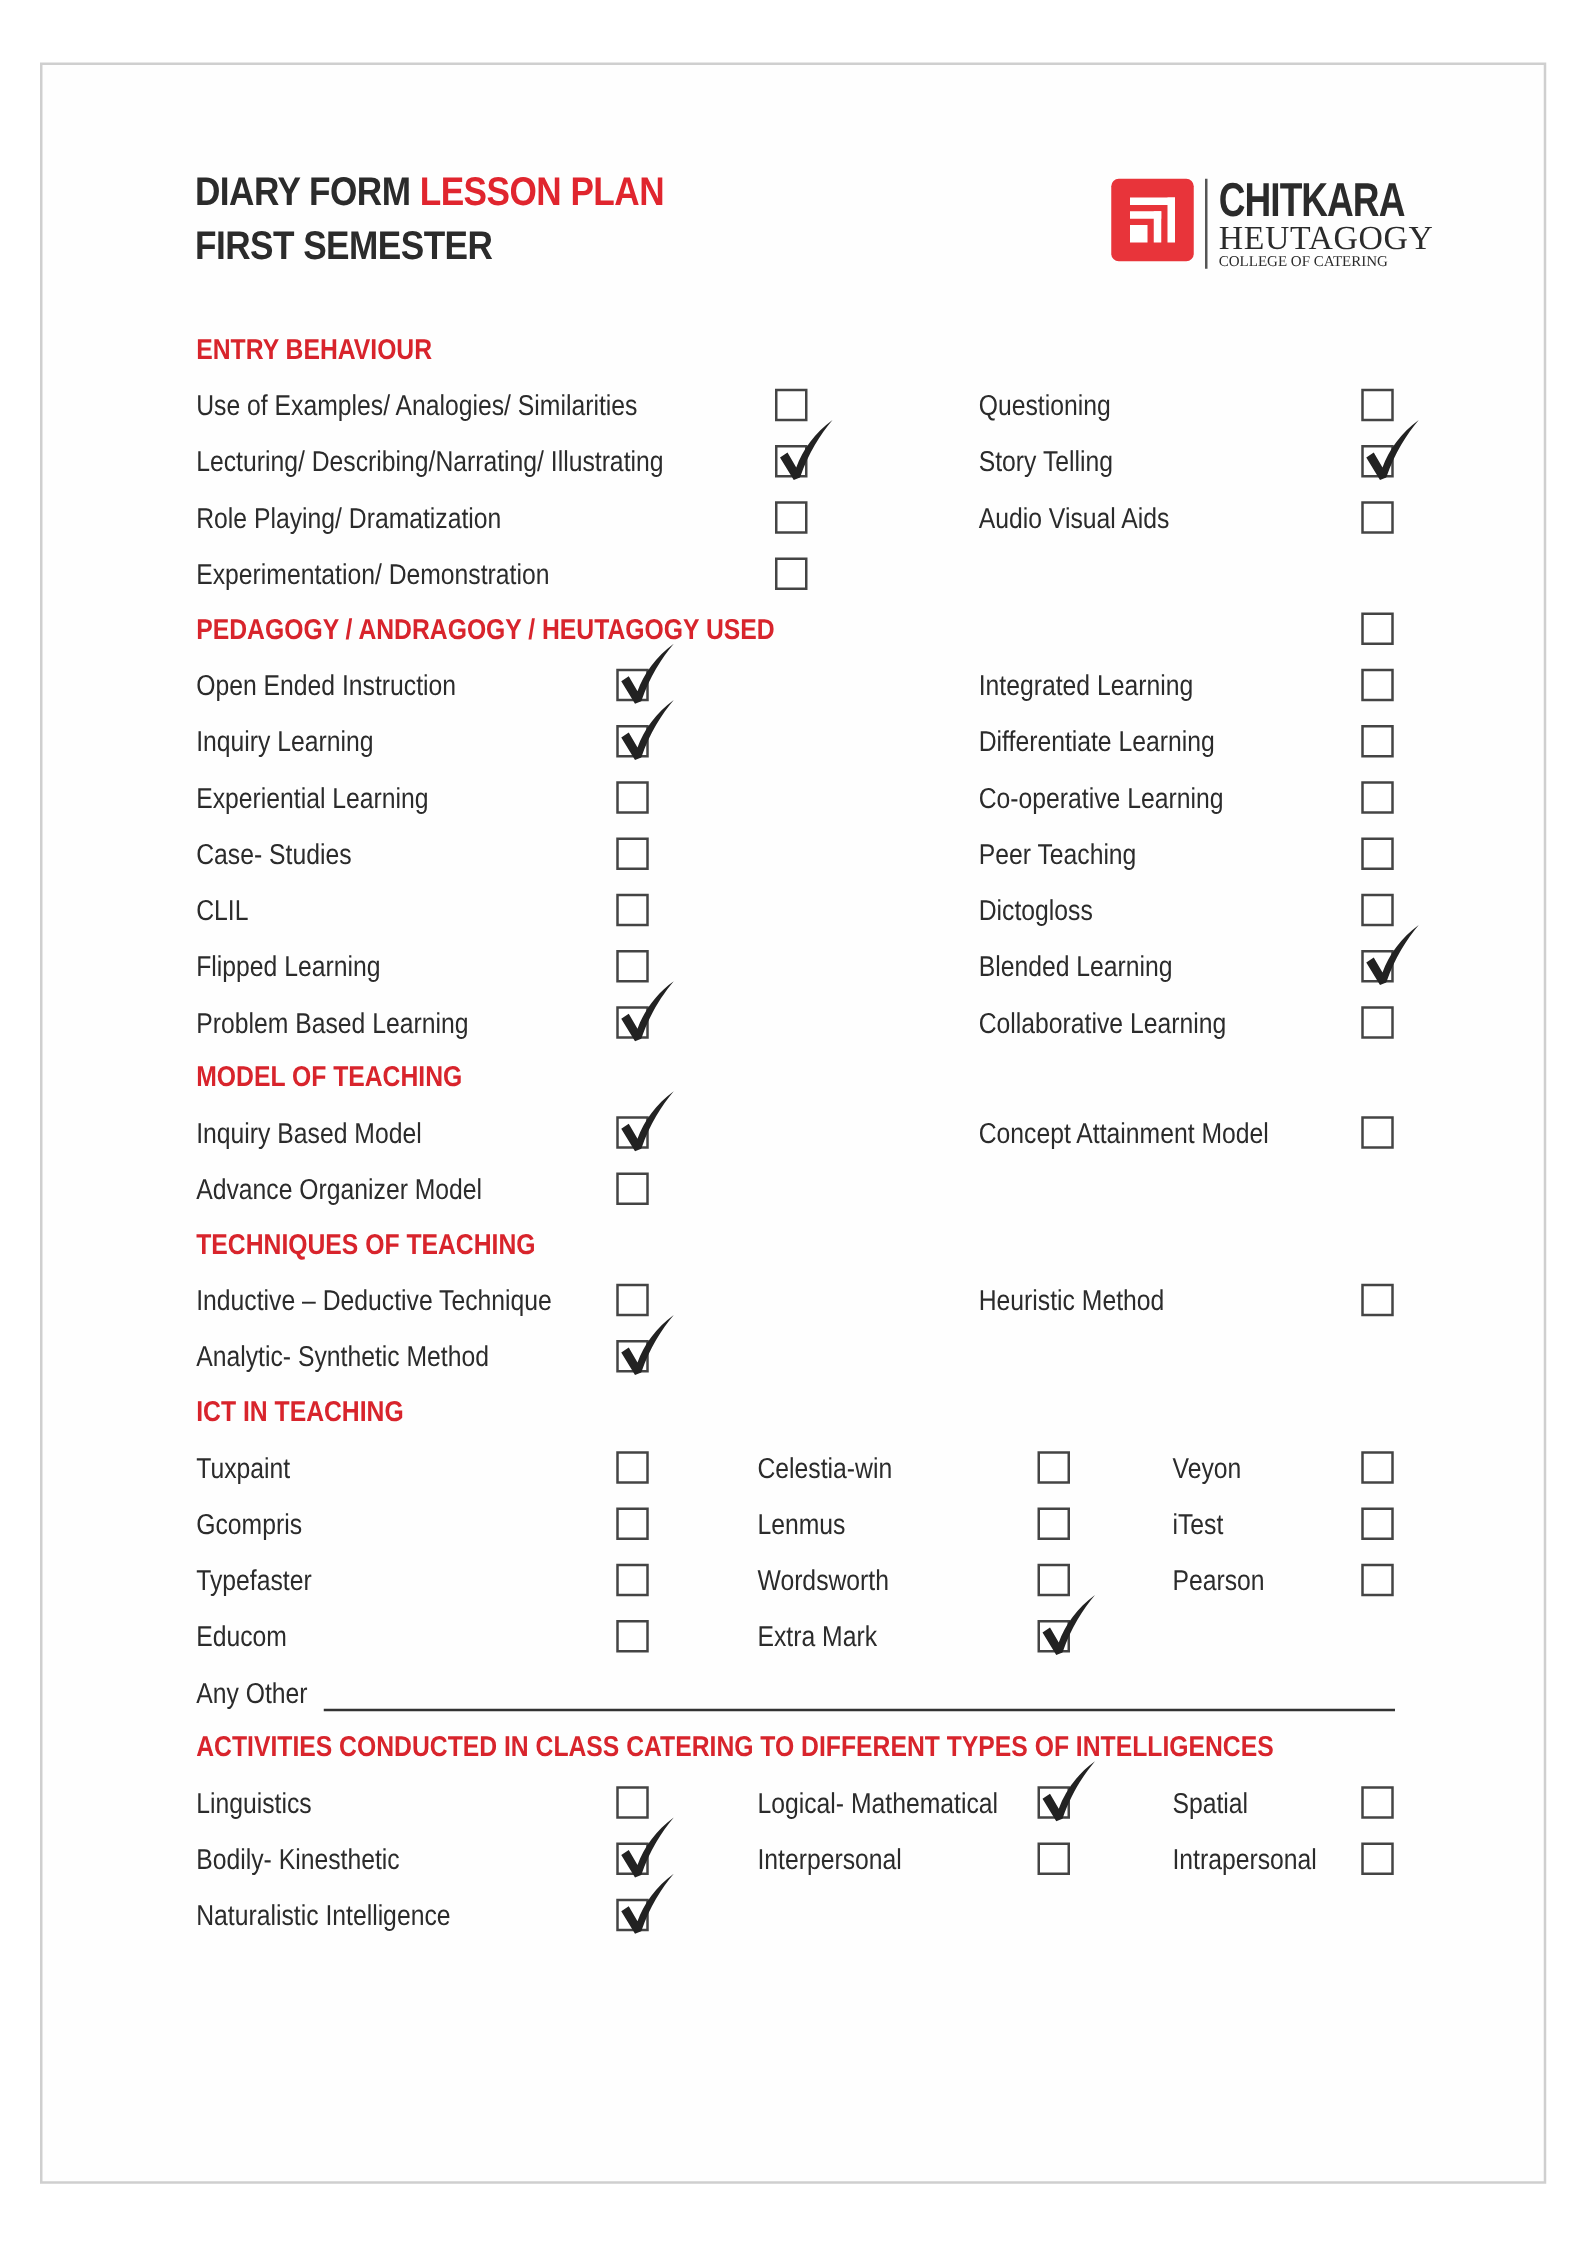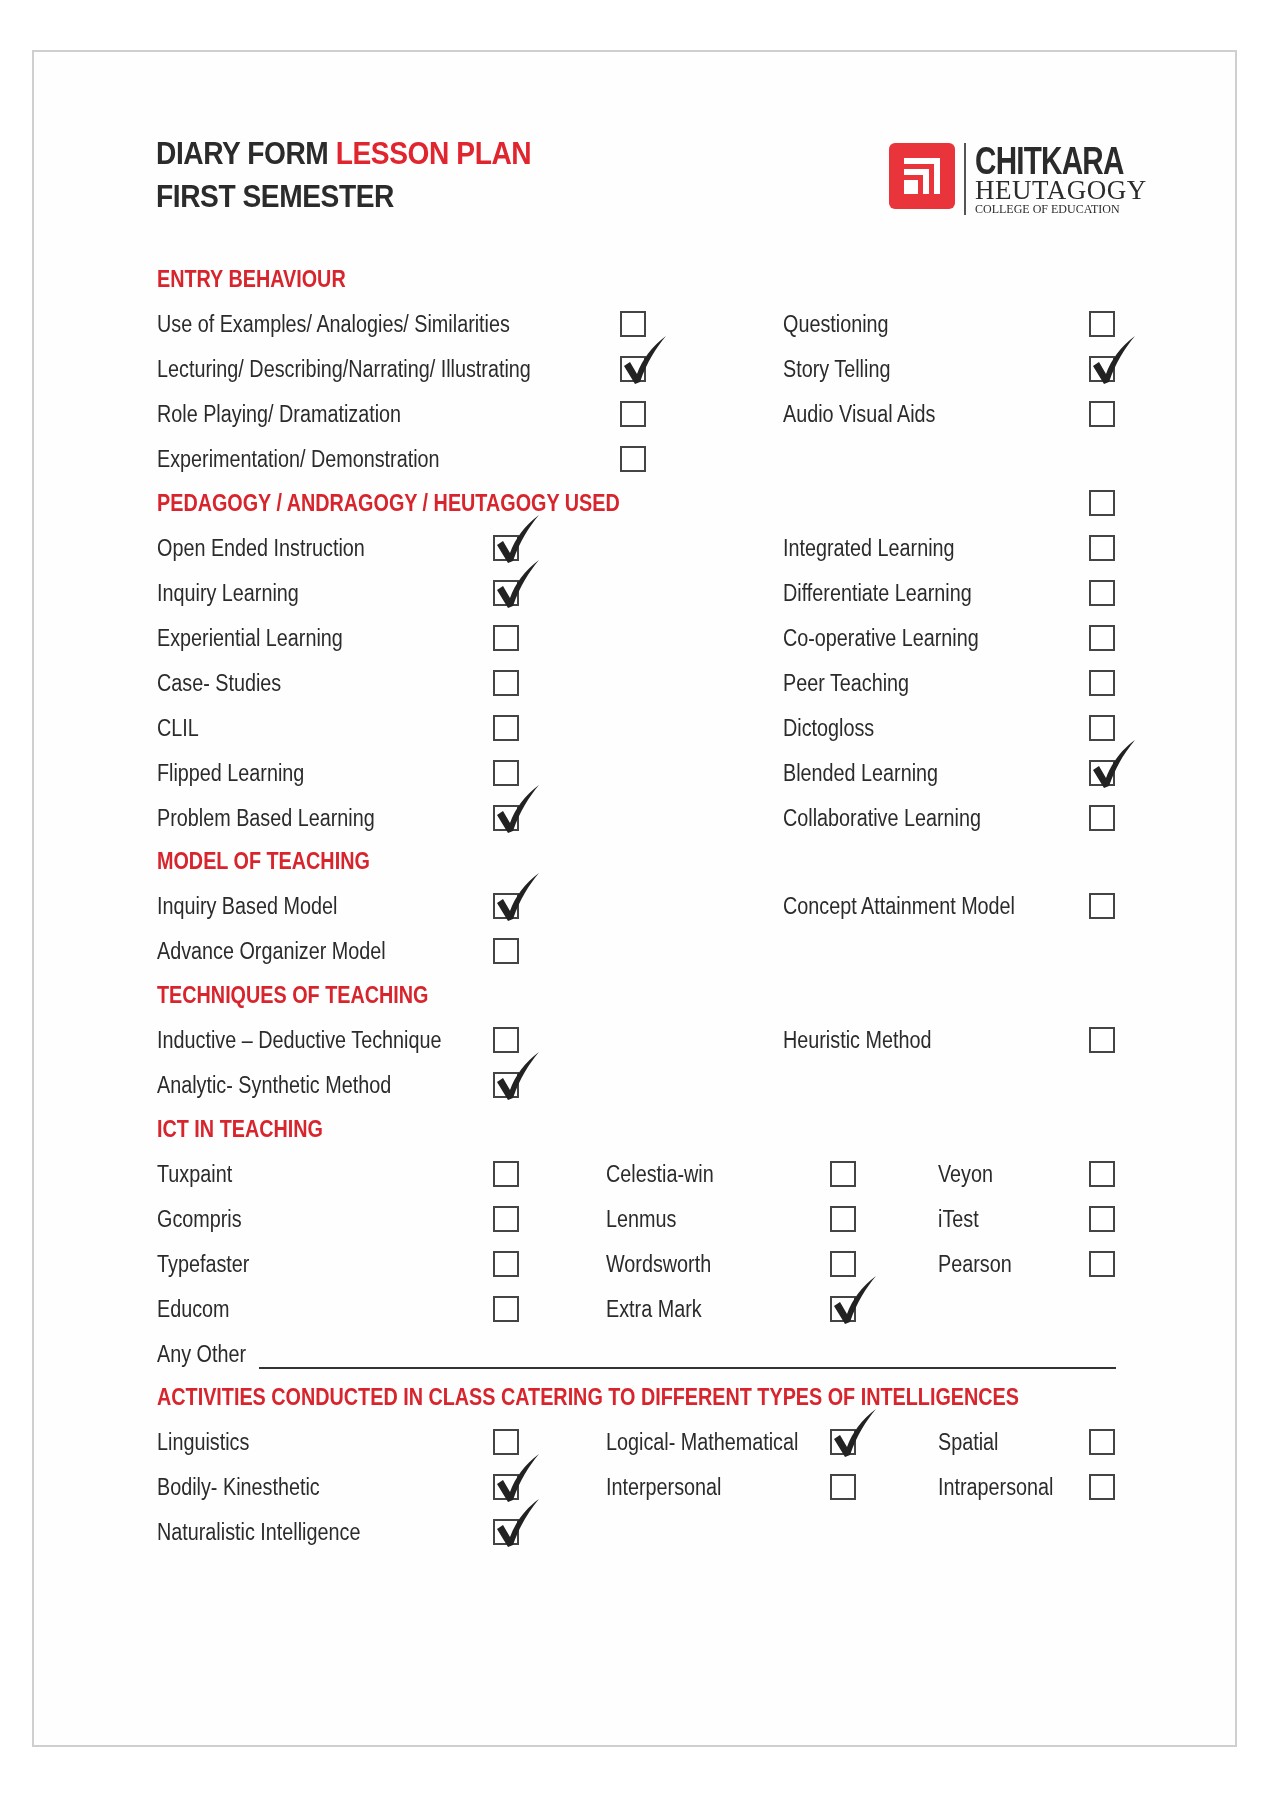--- a/index.html
+++ b/index.html
@@ -35,21 +35,21 @@
     <rect x="15" y="15" width="36" height="6" fill="#fff"></rect>
     <rect x="45" y="15" width="6" height="36" fill="#fff"></rect>
     <rect x="15" y="26" width="25" height="6" fill="#fff"></rect>
     <rect x="34" y="26" width="6" height="25" fill="#fff"></rect>
     <rect x="15" y="37" width="14" height="14" fill="#fff"></rect>
   </svg>
 </div>
 <div class="logo-divider"></div>
 <div class="logo-name">CHITKARA</div>
 <div class="logo-uni">HEUTAGOGY</div>
-<div class="logo-college">COLLEGE OF EDUCATION</div>
+<div class="logo-college">COLLEGE OF CATERING</div>
 
 <div id="form">
     <div class="abs section" style="left: 157px; top: 264px;">ENTRY BEHAVIOUR</div>
     <div class="abs label" style="left: 157px; top: 309px;">Use of Examples/ Analogies/ Similarities</div>
     <div class="cb" style="left: 620px; top: 311px;"></div>
     <div class="abs label" style="left: 157px; top: 354px;">Lecturing/ Describing/Narrating/ Illustrating</div>
     <div class="cb" style="left: 620px; top: 356px;"><span><svg viewBox="0 0 48 50">
           <path d="M4 30 L10 26 L17 38 C22 24 32 10 46 0 C36 12 27 26 20 46 L15 48 Z" fill="#222"></path>
         </svg></span></div>
     <div class="abs label" style="left: 157px; top: 399px;">Role Playing/ Dramatization</div>

